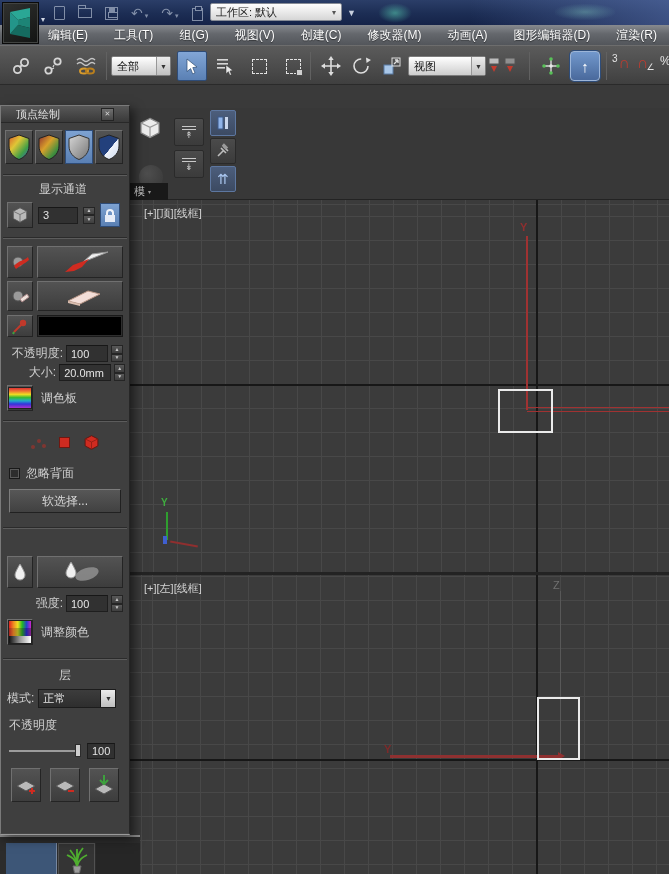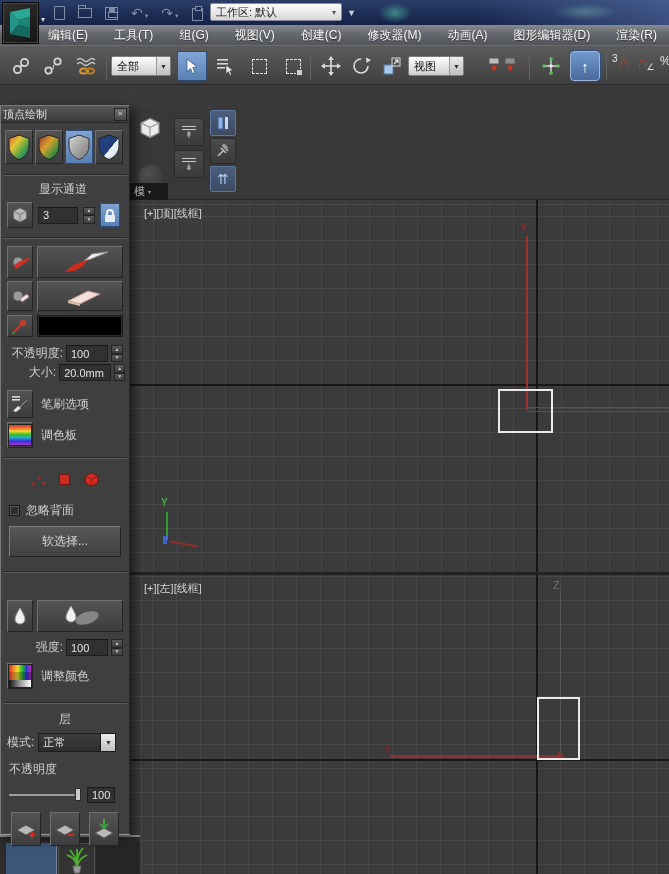--- a/index.html
+++ b/index.html
@@ -118,37 +118,37 @@
 .bluepane{position:absolute;left:6px;top:6px;width:51px;height:33px;background:#3d5677;border-right:1px solid #7787a0;}
 .grassbtn{position:absolute;left:58px;top:6px;width:37px;height:33px;background:#343434;border:1px solid #515151;
  display:flex;align-items:center;justify-content:center;}
 .fragdark{position:absolute;left:96px;top:6px;width:44px;height:33px;background:#262626;}
 
 
 .panel{position:absolute;left:0;top:105px;width:130px;height:730px;background:#3f3f3f;
  border:1px solid #7a7a7a;border-right-color:#262626;border-bottom:2px groove #9a9a9a;
  box-shadow:4px 4px 10px rgba(0,0,0,.55);z-index:30;}
 .panel-title{height:17px;background:linear-gradient(#585858,#393939);border-bottom:1px solid #282828;
- display:flex;align-items:center;padding:0 2px;}
+ display:flex;align-items:center;padding:0 15px;}
 .panel-title .t{flex:1;font-size:11px;color:#e2e2e2;}
 .pclose{width:13px;height:13px;background:linear-gradient(#707070,#474747);border:1px solid #242424;
  color:#cfcfcf;font-size:7px;display:flex;align-items:center;justify-content:center;}
 .prow{display:flex;align-items:center;}
 .btn3d{background:linear-gradient(#535353,#3d3d3d);border:1px solid;
  border-color:#707070 #242424 #242424 #707070;display:flex;align-items:center;justify-content:center;}
 .btn3d.bsel{background:linear-gradient(#7da2d2,#5a80b4);border-color:#2e4c78;}
 .hdiv{height:2px;border-top:1px solid #2b2b2b;border-bottom:1px solid #5c5c5c;margin:0 2px;}
 .field{background:#313131;border:1px solid #1e1e1e;border-top-color:#171717;color:#e4e4e4;
  font-size:11px;height:17px;display:flex;align-items:center;padding:0 4px;}
 .spin{width:12px;height:17px;display:flex;flex-direction:column;}
 .spin span{flex:1;background:linear-gradient(#585858,#3e3e3e);border:1px solid #252525;color:#c9c9c9;
  font-size:5px;line-height:5px;display:flex;align-items:center;justify-content:center;}
 .plabel{font-size:12px;color:#cfcfcf;}
 .cb{width:11px;height:11px;background:#2d2d2d;border:1px solid #191919;box-shadow:inset 0 0 0 1px #5a5a5a;}
-.softsel{margin:7px 8px 0;height:31px;background:linear-gradient(#575757,#414141);border:1px solid;
+.softsel{margin:7px 8px 0;height:24px;background:linear-gradient(#575757,#414141);border:1px solid;
  border-color:#7c7c7c #212121 #212121 #7c7c7c;color:#d9d9d9;font-size:12px;
  display:flex;align-items:center;justify-content:center;}
 .swatch-black{width:86px;height:22px;background:#000;border:1px solid #1a1a1a;box-shadow:inset 0 0 0 1px #2e2e2e;}
 .palette-ico{width:24px;height:22px;border:1px solid #222;
  background:linear-gradient(180deg,#d33 0%,#e73 16%,#ed2 32%,#3b3 48%,#2ac 64%,#33d 80%,#a3c 100%);}
 .adjust-ico{width:24px;height:24px;border:1px solid #222;display:flex;flex-direction:column;}
 .adjust-ico i{flex:1;display:block;}
 .adjust-ico .c1{background:linear-gradient(90deg,#d22,#e82,#ed2,#2b2,#24c,#c2c);}
 .adjust-ico .c2{background:linear-gradient(90deg,#a22,#cc7022,#aa2,#282,#22a,#828);}
 .adjust-ico .c3{background:linear-gradient(90deg,#111,#555,#999,#ccc,#fff);}
@@ -290,21 +290,21 @@
         <polygon points="15,1.5 20,4 15.5,7" fill="#dedede"></polygon>
       </svg>
     </div>
     <div class="tb" style="left:377px">
       <svg width="20" height="20" viewBox="0 0 20 20">
         <rect x="2" y="9" width="9" height="9" fill="#a9c7e8" stroke="#5b7da6"></rect>
         <rect x="10" y="2" width="8" height="8" fill="none" stroke="#dedede"></rect>
         <path d="M12 8 L16 4 M16 4 h-3 M16 4 v3" stroke="#dedede" stroke-width="1.3" fill="none"></path>
       </svg>
     </div>
-    <div class="dd" style="left:408px;width:56px">
+    <div class="dd" style="left:408px;width:78px">
       <span class="dd-txt">视图</span>
       <span class="dd-btn">▼</span>
     </div>
     <div class="tb" style="left:483px;width:40px">
       <svg width="32" height="20" viewBox="0 0 32 20">
         <rect x="2" y="2" width="10" height="6" fill="#bdbdbd" stroke="#555"></rect>
         <polygon points="4,10 10,10 7,16" fill="#c23b2e"></polygon>
         <rect x="18" y="2" width="10" height="6" fill="#8f8f8f" stroke="#555"></rect>
         <polygon points="20,10 26,10 23,16" fill="#c23b2e"></polygon>
       </svg>
@@ -557,31 +557,20 @@
     </div>
     <div class="prow" style="margin:2px 4px 0;gap:3px">
       <span class="plabel" style="width:58px;text-align:right">大小:</span>
       <div class="field" style="width:58px">20.0mm</div>
       <div class="spin">
         <span>▲</span>
         <span>▼</span>
       </div>
     </div>
 
-    <div class="prow" style="margin:9px 6px 0;gap:8px">
-      <div class="btn3d" style="width:26px;height:28px">
-        <svg width="20" height="20" viewBox="0 0 20 20">
-          <rect x="2" y="2" width="8" height="1.6" fill="#ddd"></rect>
-            <rect x="2" y="5" width="8" height="1.6" fill="#ddd"></rect>
-          <polygon points="17,6 10,13 7,16 12,11" fill="#f0f0f0" stroke="#999"></polygon>
-          <polygon points="8,12 11,14 6,18 3,17" fill="#e8e8e8"></polygon>
-        </svg>
-      </div>
-      <span class="plabel">笔刷选项</span>
-    </div>
     <div class="prow" style="margin:4px 6px 0;gap:8px">
       <div class="btn3d" style="width:26px;height:26px;padding:0">
         <span class="palette-ico"></span>
       </div>
       <span class="plabel">调色板</span>
     </div>
 
     <div class="hdiv" style="margin-top:9px"></div>
 
     <div class="prow" style="margin:12px 0 0;justify-content:center;gap:13px">

